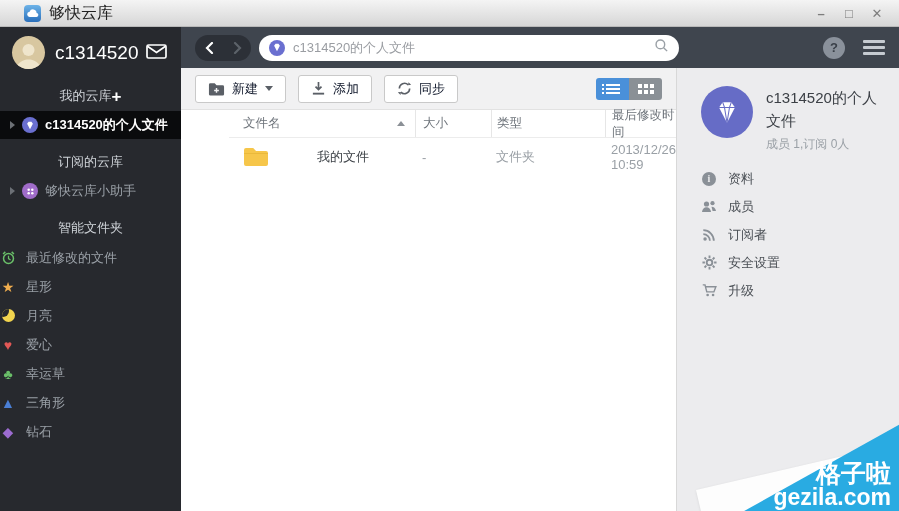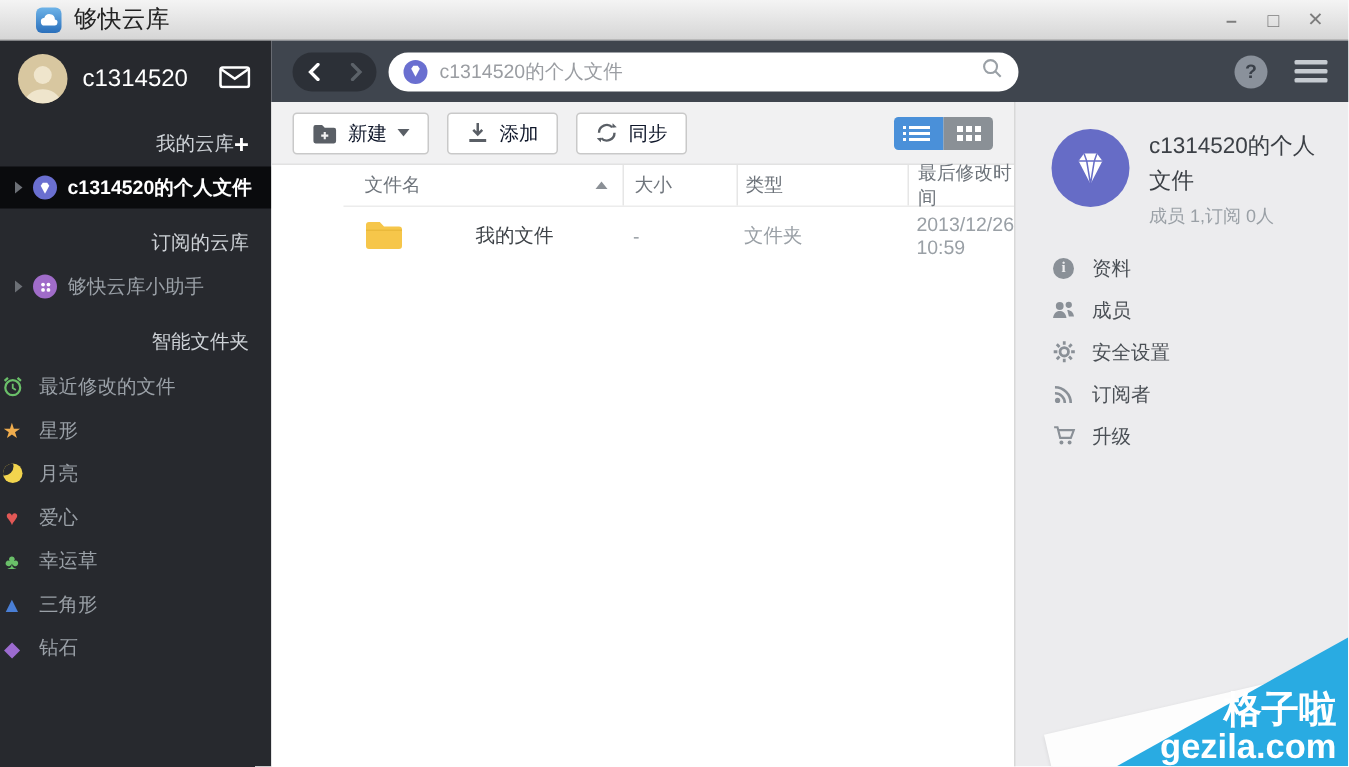--- a/index.html
+++ b/index.html
@@ -17,22 +17,22 @@
     color:#7d7d7d; font-size:13px; font-weight:bold; cursor:default; }
 
   
   .app-body { flex:1; display:flex; min-height:0; }
 
   
   .sidebar { width:181px; flex:none; background:#27292e; color:#9aa0a7; font-size:13px; overflow:hidden; }
   .user-row { display:flex; align-items:center; padding:9px 14px 4px 12px; }
   .avatar { width:33px; height:33px; border-radius:50%; background:#d8c7a0; flex:none; overflow:hidden;
     display:flex; align-items:flex-end; justify-content:center; }
-  .user-name { flex:1; margin-left:10px; font-size:16px; color:#ffffff; }
-  .section-header { display:flex; align-items:center; justify-content:flex-end;
+  .user-name { flex:1; margin-left:10px; font-size:19px; color:#ffffff; }
+  .section-header { display:flex; align-items:center; justify-content:center;
     padding:0 15px; height:30px; margin-top:8px; color:#ced2d7; }
   .plus { color:#fff; font-size:17px; font-weight:bold; line-height:1; cursor:pointer; }
   .lib-item { height:28px; display:flex; align-items:center; padding:0 10px; gap:7px; cursor:pointer; }
   .lib-item.selected { background:#0a0b0d; color:#fff; font-weight:bold; }
   .caret-right { width:0; height:0; border-top:4px solid transparent; border-bottom:4px solid transparent;
     border-left:5px solid #6c7076; flex:none; }
   .circle-badge { width:16px; height:16px; border-radius:50%; flex:none;
     display:flex; align-items:center; justify-content:center; }
   .badge-indigo { background:#6a6fd0; }
   .badge-purple { background:#a06cc9; }
@@ -379,37 +379,37 @@
                     <circle cx="5.5" cy="4" r="2.6" fill="#8a9097"></circle>
                     <path d="M1 12c.5-3.5 2.7-4.7 4.5-4.7S9.5 8.5 10 12z" fill="#8a9097"></path>
                     <circle cx="11.5" cy="3.2" r="2.1" fill="#8a9097"></circle>
                     <path d="M10.5 6.7c2.3 0 4 1.4 4.5 4.3h-3.4" fill="#8a9097"></path>
                   </svg>
               </span>
               <span>成员</span>
             </div>
             <div class="ip-item">
               <span class="ip-icon">
+                <svg width="14" height="14" viewBox="0 0 16 16">
+                    <circle cx="3.5" cy="12.5" r="2" fill="#8a9097"></circle>
+                    <path d="M1.5 7a7.5 7.5 0 0 1 7.5 7.5M1.5 2.5A12 12 0 0 1 13.5 14.5" fill="none" stroke="#8a9097" stroke-width="2"></path>
+                  </svg>
+              </span>
+              <span>订阅者</span>
+            </div>
+            <div class="ip-item">
+              <span class="ip-icon">
                 <svg width="15" height="15" viewBox="0 0 16 16">
                     <circle cx="8" cy="8" r="3" fill="none" stroke="#8a9097" stroke-width="2"></circle>
                     <g stroke="#8a9097" stroke-width="2">
                       <path d="M8 0.5v2.6M8 12.9v2.6M0.5 8h2.6M12.9 8h2.6M2.7 2.7l1.9 1.9M11.4 11.4l1.9 1.9M2.7 13.3l1.9-1.9M11.4 4.6l1.9-1.9"></path>
                     </g>
                   </svg>
               </span>
               <span>安全设置</span>
-            </div>
-            <div class="ip-item">
-              <span class="ip-icon">
-                <svg width="14" height="14" viewBox="0 0 16 16">
-                    <circle cx="3.5" cy="12.5" r="2" fill="#8a9097"></circle>
-                    <path d="M1.5 7a7.5 7.5 0 0 1 7.5 7.5M1.5 2.5A12 12 0 0 1 13.5 14.5" fill="none" stroke="#8a9097" stroke-width="2"></path>
-                  </svg>
-              </span>
-              <span>订阅者</span>
             </div>
             <div class="ip-item">
               <span class="ip-icon">
                 <svg width="15" height="15" viewBox="0 0 16 16">
                     <path d="M0.8 2h2.4l1.9 7.5h7.6L14.8 4H4" fill="none" stroke="#8a9097" stroke-width="1.5"></path>
                     <circle cx="6" cy="12.8" r="1.4" fill="#8a9097"></circle>
                     <circle cx="11.8" cy="12.8" r="1.4" fill="#8a9097"></circle>
                   </svg>
               </span>
               <span>升级</span>

